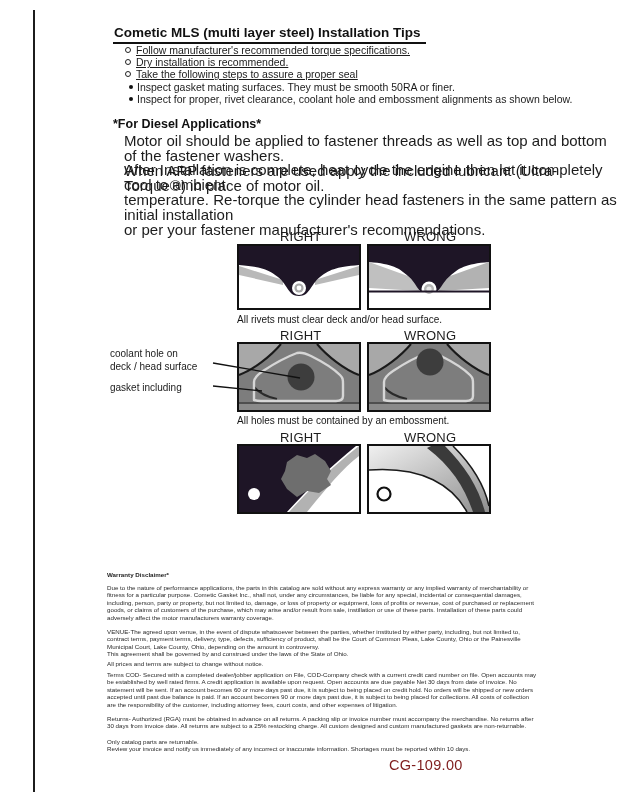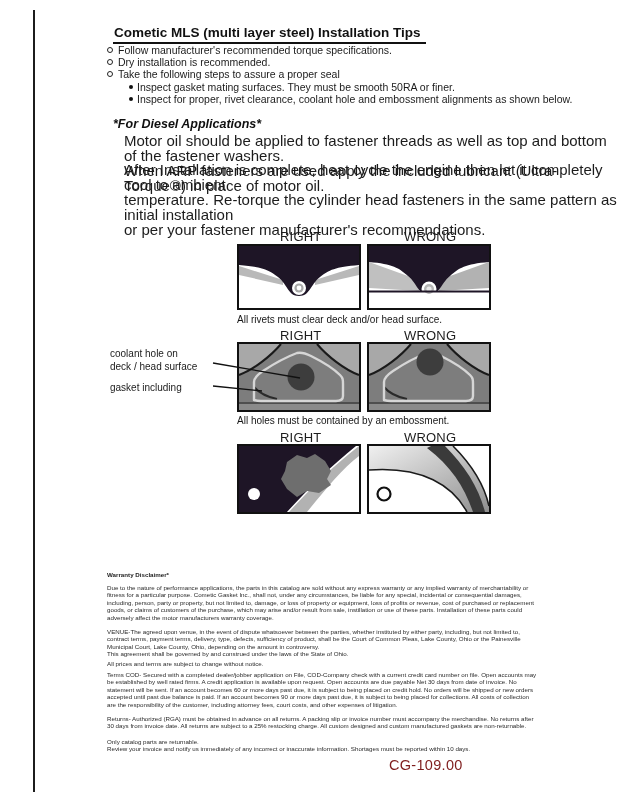--- a/index.html
+++ b/index.html
@@ -5,27 +5,27 @@
   html,body{margin:0;padding:0;background:#fff;}
   .page{position:relative;width:618px;height:800px;background:#ffffff;
         font-family:"Liberation Sans",sans-serif;color:#1a1a1a;overflow:hidden;}
   .abs{position:absolute;}
   .pre{white-space:pre-line;}
   .edge-line{left:33px;top:10px;width:2px;height:782px;background:#1c1c1c;}
   .title{left:113px;top:25px;font-size:13.5px;font-weight:700;color:#111;
          border-bottom:2px solid #111;padding:0 5px 2px 1px;white-space:nowrap;}
   .bullet-row{display:flex;align-items:flex-start;white-space:nowrap;
               font-size:10.5px;line-height:12px;color:#1b1b1b;}
-  .b1{left:107px;}
+  .b1{left:125px;text-decoration:underline;}
   .b2{left:129px;justify-content:space-between;}
   .marker-circle{flex:0 0 auto;width:4px;height:4px;border:1px solid #222;
                  border-radius:50%;margin:3px 5px 0 0;}
   .marker-dot{flex:0 0 auto;width:4px;height:4px;background:#111;
               border-radius:50%;margin:3.5px 4px 0 0;}
-  .diesel-heading{left:113px;top:117px;font-size:12.5px;font-weight:700;color:#101010;white-space:nowrap;font-style:italic;}
+  .diesel-heading{left:113px;top:117px;font-size:12.5px;font-weight:700;color:#101010;white-space:nowrap;}
   .diesel-para{left:124px;font-size:15px;line-height:15px;color:#1c1c1c;}
   .fig-label{top:0;font-size:13px;color:#1c1c1c;letter-spacing:.2px;white-space:nowrap;}
   .fig-caption{font-size:10px;line-height:12px;color:#161616;white-space:pre-line;}
   .fig-box{width:124px;height:70px;}
   .fig-box svg{display:block;}
   .side-label{width:104px;left:110px;text-align:left;font-size:10px;line-height:13px;color:#1b1b1b;}
   .leader{z-index:3;}
   .warranty-heading{left:107px;top:571px;font-size:6.2px;font-weight:700;color:#222;}
   .warranty-para{left:107px;font-size:6.2px;line-height:7.4px;color:#2a2a2a;width:460px;}
   .page-code{left:389px;top:757px;font-size:14.5px;color:#7f1d1d;letter-spacing:.3px;}

